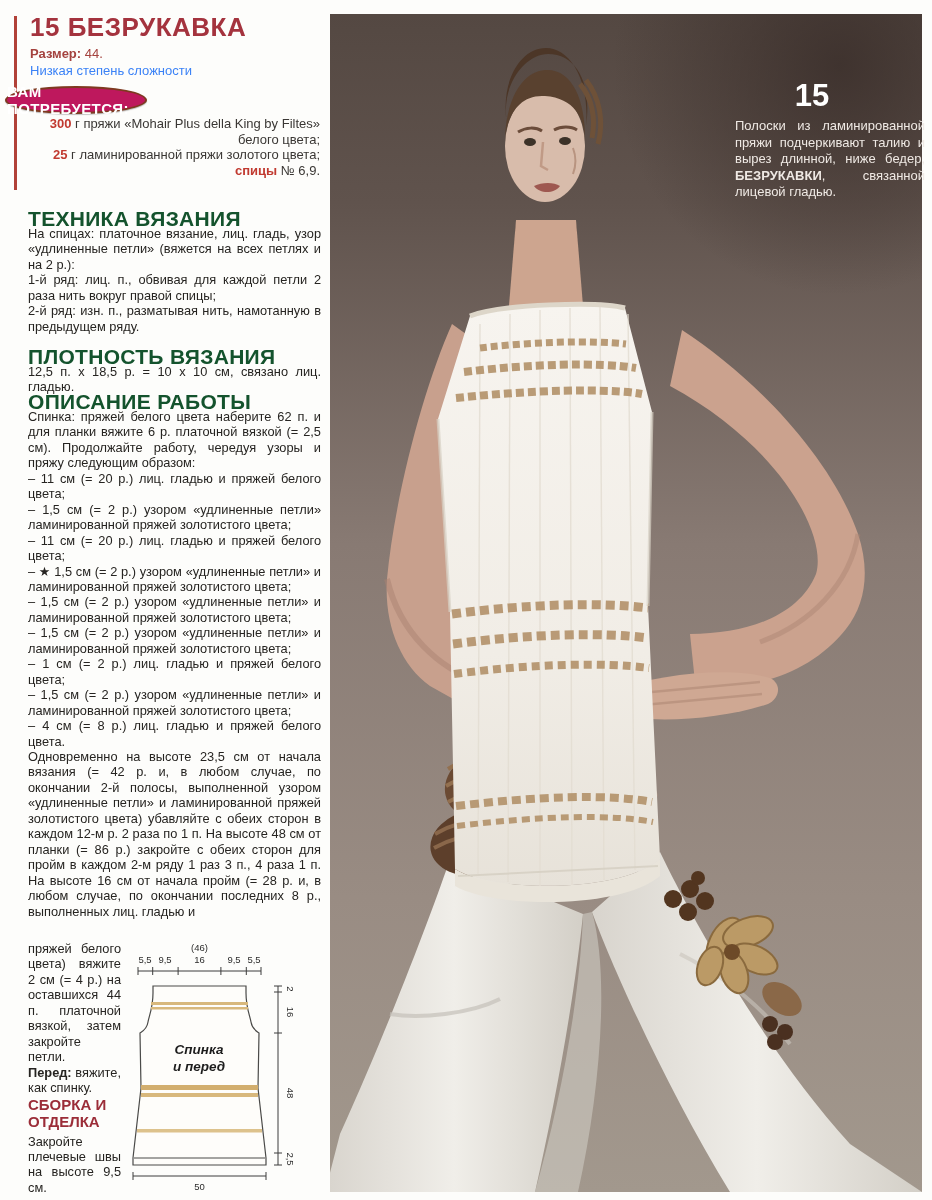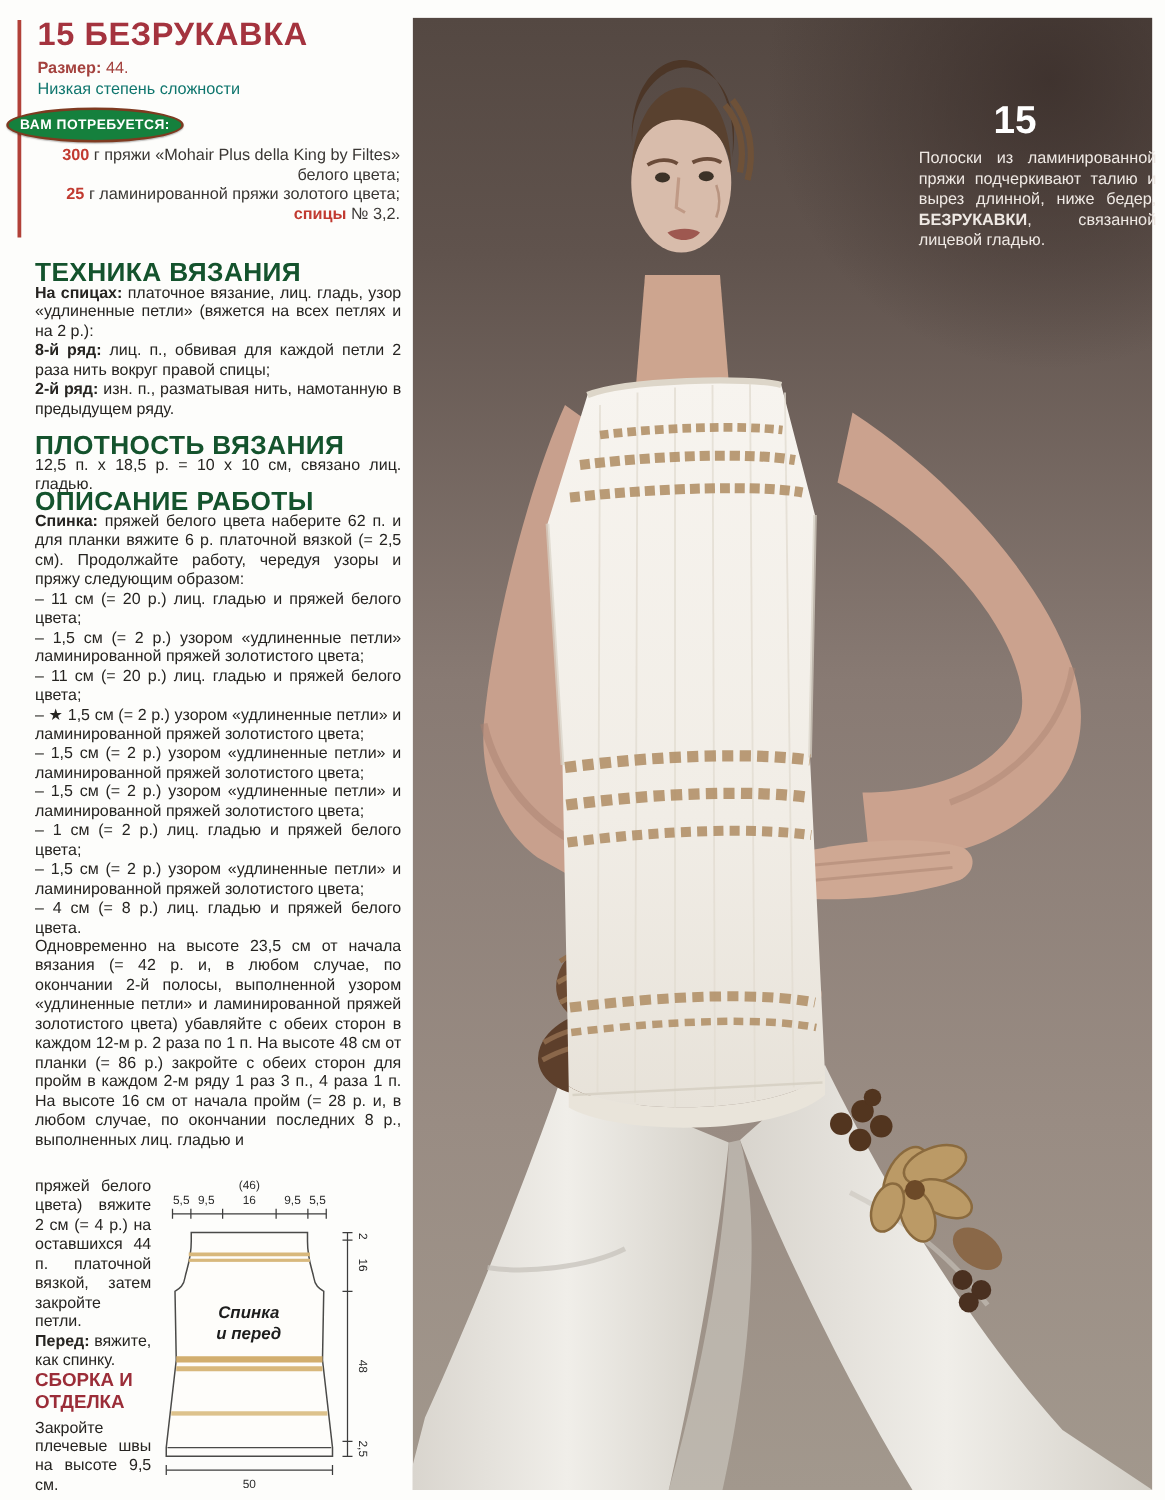--- a/index.html
+++ b/index.html
@@ -8,33 +8,33 @@
     background:#fdfdfb;
     font-family:"Liberation Sans","DejaVu Sans",sans-serif;
     -webkit-font-smoothing:antialiased;
   }
   
   #left-col{position:absolute;left:0;top:0;width:280px;height:1200px;background:#fdfdfb;}
   .redline{position:absolute;left:14px;top:16px;width:3px;height:174px;background:#b14138;}
   .title{position:absolute;left:30px;top:12px;font-size:26px;font-weight:bold;color:#a4333e;letter-spacing:.5px;white-space:nowrap;}
   .size-row{position:absolute;left:30px;top:46px;font-size:13px;color:#a4423e;}
   .size-row b{font-weight:bold;}
-  .difficulty{position:absolute;left:30px;top:63px;font-size:13px;color:#0f766e;}
+  .difficulty{position:absolute;left:30px;top:63px;font-size:13px;color:#3b82f6;}
   .badge{
     position:absolute;left:5px;top:86px;width:138px;height:24px;
-    background:#15803d;border:2px solid #7e3a20;border-radius:50%;
+    background:#be185d;border:2px solid #7e3a20;border-radius:50%;
     display:flex;align-items:center;justify-content:center;
-    color:#fff;font-size:11px;font-weight:bold;letter-spacing:.4px;
+    color:#fff;font-size:15px;font-weight:bold;letter-spacing:.4px;
     box-shadow:0 1px 1px rgba(0,0,0,.25);
   }
   .materials{position:absolute;left:28px;top:116px;width:292px;font-size:13px;line-height:15.5px;color:#3a3734;text-align:right;}
   .materials .lead{color:#c13a30;font-weight:bold;}
   .heading{position:absolute;left:28px;font-size:21px;font-weight:bold;color:#14532d;letter-spacing:.3px;}
   .body-text{position:absolute;left:28px;width:293px;font-size:12.8px;line-height:15.45px;color:#262421;text-align:justify;}
-  .body-text b{font-weight:bold;}
+  .body-text b{font-weight:normal;}
   .step{margin:0;}
   
   #narrow-col{position:absolute;left:28px;top:941px;width:93px;font-size:12.8px;line-height:15.45px;color:#262421;text-align:justify;}
   #assembly-heading{font-size:15px;font-weight:bold;color:#9b2d38;line-height:17px;text-align:left;}
   #assembly-text{margin-top:4px;}
   
   #schematic{position:absolute;left:120px;top:936px;}
   .dim-label{font-size:9.5px;fill:#2c2c2c;}
   .schema-label{font-size:13.5px;font-weight:bold;font-style:italic;fill:#1d1d1d;}
   
@@ -63,27 +63,27 @@
     <span>44.</span>
   </div>
 
   <div class="difficulty">Низкая степень сложности</div>
 
   <div class="badge">ВАМ ПОТРЕБУЕТСЯ:</div>
 
   <div class="materials">
     <div><span class="lead">300</span><span> г пряжи «Mohair Plus della King by Filtes» белого цвета;</span></div>
     <div><span class="lead">25</span><span> г ламинированной пряжи золотого цвета;</span></div>
-    <div><span class="lead">спицы</span><span> № 3,2.</span></div>
+    <div><span class="lead">спицы</span><span> № 6,9.</span></div>
   </div>
 
   <div class="heading" style="top:207px;">ТЕХНИКА ВЯЗАНИЯ</div>
   <div class="body-text" style="top:226px;">
     <div><b>На спицах:</b><span> платочное вязание, лиц. гладь, узор «удлиненные петли» (вяжется на всех петлях и на 2 р.):</span></div>
-    <div><b>8-й ряд:</b><span> лиц. п., обвивая для каждой петли 2 раза нить вокруг правой спицы;</span></div>
+    <div><b>1-й ряд:</b><span> лиц. п., обвивая для каждой петли 2 раза нить вокруг правой спицы;</span></div>
     <div><b>2-й ряд:</b><span> изн. п., разматывая нить, намотанную в предыдущем ряду.</span></div>
   </div>
 
   <div class="heading" style="top:345px;">ПЛОТНОСТЬ ВЯЗАНИЯ</div>
   <div class="body-text" style="top:364px;">12,5 п. х 18,5 р. = 10 х 10 см, связано лиц. гладью.</div>
 
   <div class="heading" style="top:390px;">ОПИСАНИЕ РАБОТЫ</div>
 
   <div class="body-text" style="top:409px;height:531px;overflow:hidden;">
     <div><b>Спинка:</b><span> пряжей белого цвета наберите 62 п. и для планки вяжите 6 р. платочной вязкой (= 2,5 см). Продолжайте работу, чередуя узоры и пряжу следующим образом:</span></div>

